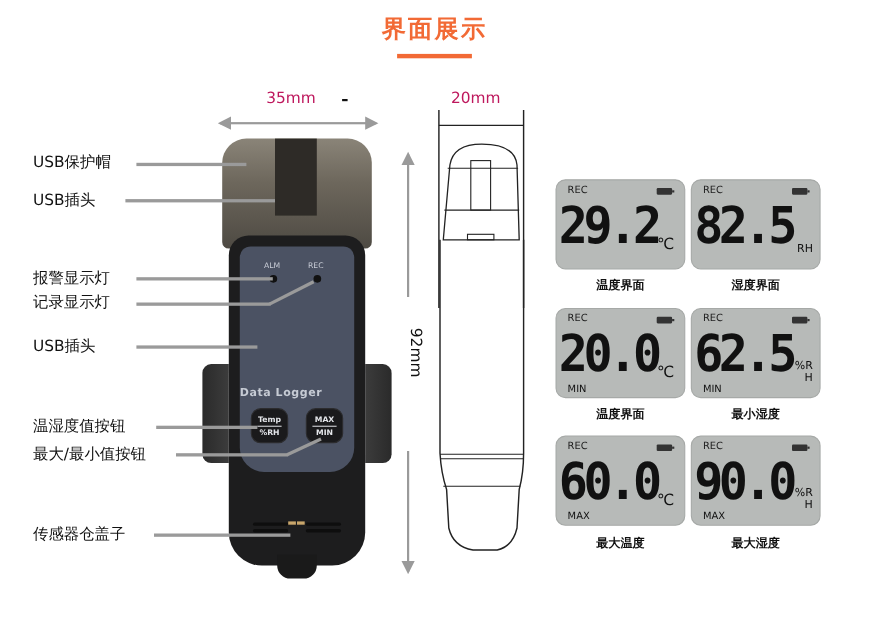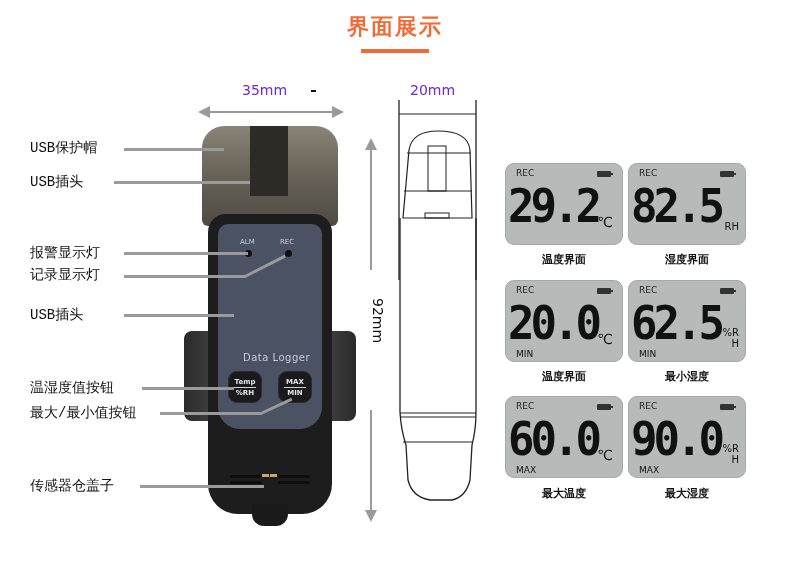--- a/index.html
+++ b/index.html
@@ -4,26 +4,26 @@
 <style>
   * { box-sizing: border-box; margin: 0; padding: 0; }
   html, body { width: 790px; height: 575px; background: #ffffff; overflow: hidden; }
   body { position: relative; font-family: "DejaVu Sans", "Liberation Sans", sans-serif; color: #111; }
 
   .title { position: absolute; left: 0; top: 12px; width: 790px; text-align: center;
     font-size: 22px; font-weight: bold; color: #f26a35; letter-spacing: 2px; }
   .title-underline { position: absolute; left: 361px; top: 49px; width: 68px; height: 4px; background: #f26a35; }
 
   
-  .label { position: absolute; left: 30px; font-size: 14px; color: #111; white-space: nowrap; line-height: 16px; font-family: Liberation Mono, monospace; }
+  .label { position: absolute; left: 30px; font-size: 14px; color: #111; white-space: nowrap; line-height: 16px; }
   .leader { position: absolute; height: 3px; background: #9a9a9a; }
   .leader-diag { position: absolute; height: 3px; background: #9a9a9a; transform-origin: left center; }
 
   
-  .dim-text { position: absolute; font-size: 14px; color: #6d28d9; }
+  .dim-text { position: absolute; font-size: 14px; color: #be185d; }
   .arrow-h { position: absolute; height: 2px; background: #9a9a9a; }
   .arrow-h::before, .arrow-h::after { content: ""; position: absolute; top: -5px; border-top: 6px solid transparent; border-bottom: 6px solid transparent; }
   .arrow-h::before { left: -2px; border-right: 12px solid #9a9a9a; }
   .arrow-h::after { right: -2px; border-left: 12px solid #9a9a9a; }
   .arrow-v { position: absolute; width: 2px; background: #9a9a9a; }
   .arrow-v.up::before { content: ""; position: absolute; left: -5px; top: -2px; border-left: 6px solid transparent; border-right: 6px solid transparent; border-bottom: 12px solid #9a9a9a; }
   .arrow-v.down::after { content: ""; position: absolute; left: -5px; bottom: -2px; border-left: 6px solid transparent; border-right: 6px solid transparent; border-top: 12px solid #9a9a9a; }
   .dim-vert-text { position: absolute; font-size: 14px; transform: rotate(90deg); transform-origin: left top; white-space: nowrap; }
 
   
@@ -33,21 +33,21 @@
   .usb-plug { position: absolute; left: 50px; top: 0; width: 38px; height: 70px; background: #2e2b27; }
   .body-shell { position: absolute; left: 8px; top: 88px; width: 124px; height: 300px; border-radius: 18px 18px 30px 30px; background: #1d1d1e; }
   .clip-left { position: absolute; left: -16px; top: 205px; width: 24px; height: 90px; border-radius: 8px 0 0 8px; background: linear-gradient(90deg,#2a2a2a,#3c3c3c); }
   .clip-right { position: absolute; left: 132px; top: 205px; width: 24px; height: 90px; border-radius: 0 8px 8px 0; background: linear-gradient(90deg,#3c3c3c,#2a2a2a); }
   .face { position: absolute; left: 18px; top: 98px; width: 104px; height: 205px; border-radius: 10px 10px 22px 22px; background: #4b5263; }
   .led-label { position: absolute; top: 112px; font-size: 7px; color: #c8ccd6; }
   .led { position: absolute; top: 124px; width: 7px; height: 7px; border-radius: 50%; background: #111; }
   .dev-lcd { position: absolute; left: 30px; top: 155px; width: 82px; height: 62px; border-radius: 3px; background: #aab0ae;
     font-family: "DejaVu Sans Mono", monospace; font-size: 30px; color: #6b6f6d; text-align: center; line-height: 62px; letter-spacing: -1px; }
   .dev-lcd-unit { position: absolute; right: 3px; bottom: 10px; font-size: 6px; color: #7a7e7c; line-height: 8px; }
-  .dev-brand-label { position: absolute; left: 18px; top: 226px; width: 92px; text-align: right; font-size: 10px; font-weight: normal; color: #c6cbd4; letter-spacing: 0.5px; }
+  .dev-brand-label { position: absolute; left: 18px; top: 226px; width: 92px; text-align: left; font-size: 10px; font-weight: bold; color: #c6cbd4; letter-spacing: 0.5px; }
   .dev-btn { position: absolute; top: 245px; width: 34px; height: 32px; border-radius: 9px; background: #1a1a1c;
     border: 1px solid #2c2c2e; color: #e4e6ea; font-size: 7px; font-weight: bold; text-align: center; padding-top: 5px; line-height: 10px; }
   .dev-btn .sep { display: block; height: 1px; background: #d0d2d6; margin: 0 5px; }
   .dev-logo { position: absolute; left: 18px; top: 284px; width: 104px; text-align: center; font-size: 15px; font-weight: bold; font-style: italic; color: #d0d4da; letter-spacing: 0.5px; }
   .vent { position: absolute; height: 3px; background: #0e0e0e; border-radius: 2px; }
   .vent-dot { position: absolute; width: 7px; height: 3px; background: #c9a66b; }
   .foot { position: absolute; left: 52px; top: 378px; width: 36px; height: 22px; border-radius: 0 0 12px 12px; background: #1a1a1a; }
 
   
   .side { position: absolute; }

